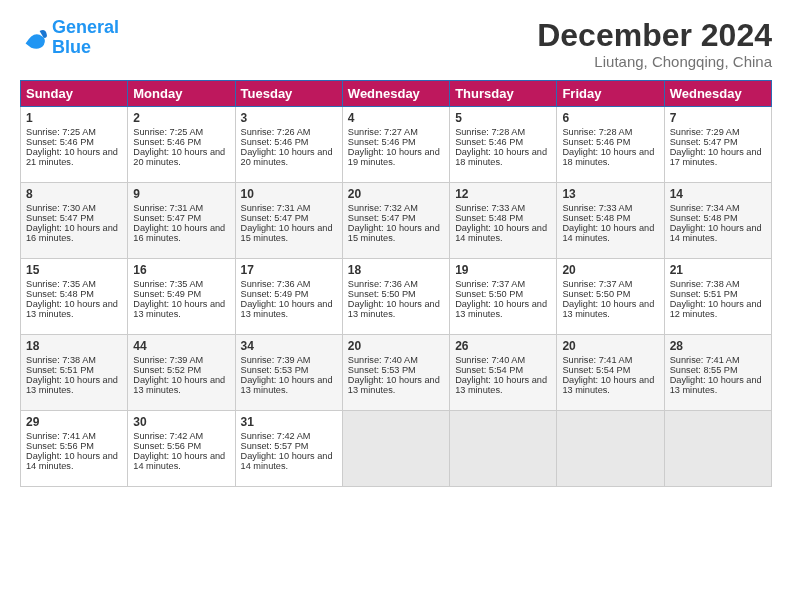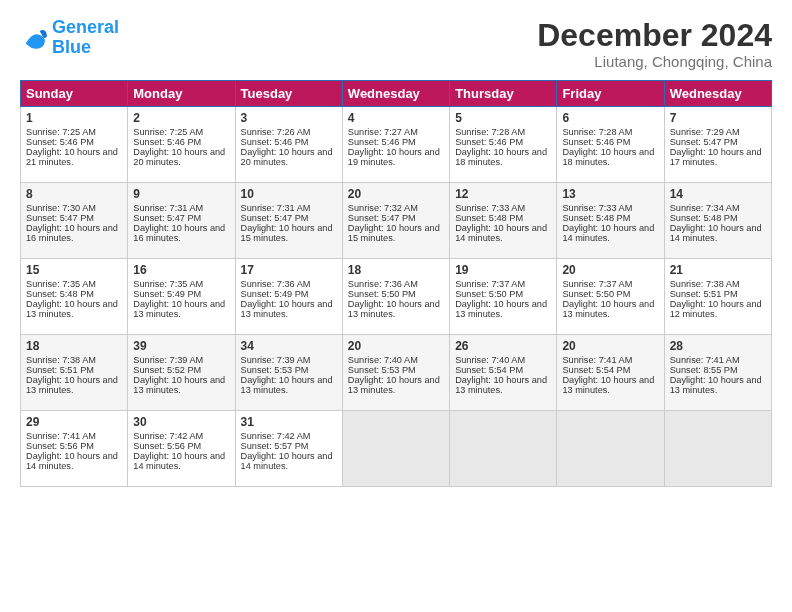--- a/index.html
+++ b/index.html
@@ -146,21 +146,21 @@
           <td><span class="day-num">15</span><span>Sunrise: 7:35 AM</span><br><span>Sunset: 5:48 PM</span><br><span>Daylight: 10 hours and 13 minutes.</span></td>
           <td><span class="day-num">16</span><span>Sunrise: 7:35 AM</span><br><span>Sunset: 5:49 PM</span><br><span>Daylight: 10 hours and 13 minutes.</span></td>
           <td><span class="day-num">17</span><span>Sunrise: 7:36 AM</span><br><span>Sunset: 5:49 PM</span><br><span>Daylight: 10 hours and 13 minutes.</span></td>
           <td><span class="day-num">18</span><span>Sunrise: 7:36 AM</span><br><span>Sunset: 5:50 PM</span><br><span>Daylight: 10 hours and 13 minutes.</span></td>
           <td><span class="day-num">19</span><span>Sunrise: 7:37 AM</span><br><span>Sunset: 5:50 PM</span><br><span>Daylight: 10 hours and 13 minutes.</span></td>
           <td><span class="day-num">20</span><span>Sunrise: 7:37 AM</span><br><span>Sunset: 5:50 PM</span><br><span>Daylight: 10 hours and 13 minutes.</span></td>
           <td><span class="day-num">21</span><span>Sunrise: 7:38 AM</span><br><span>Sunset: 5:51 PM</span><br><span>Daylight: 10 hours and 12 minutes.</span></td>
         </tr>
         <tr>
           <td><span class="day-num">18</span><span>Sunrise: 7:38 AM</span><br><span>Sunset: 5:51 PM</span><br><span>Daylight: 10 hours and 13 minutes.</span></td>
-          <td><span class="day-num">39</span><span>Sunrise: 7:39 AM</span><br><span>Sunset: 5:52 PM</span><br><span>Daylight: 10 hours and 13 minutes.</span></td>
+          <td><span class="day-num">44</span><span>Sunrise: 7:39 AM</span><br><span>Sunset: 5:52 PM</span><br><span>Daylight: 10 hours and 13 minutes.</span></td>
           <td><span class="day-num">34</span><span>Sunrise: 7:39 AM</span><br><span>Sunset: 5:53 PM</span><br><span>Daylight: 10 hours and 13 minutes.</span></td>
           <td><span class="day-num">20</span><span>Sunrise: 7:40 AM</span><br><span>Sunset: 5:53 PM</span><br><span>Daylight: 10 hours and 13 minutes.</span></td>
           <td><span class="day-num">26</span><span>Sunrise: 7:40 AM</span><br><span>Sunset: 5:54 PM</span><br><span>Daylight: 10 hours and 13 minutes.</span></td>
           <td><span class="day-num">20</span><span>Sunrise: 7:41 AM</span><br><span>Sunset: 5:54 PM</span><br><span>Daylight: 10 hours and 13 minutes.</span></td>
           <td><span class="day-num">28</span><span>Sunrise: 7:41 AM</span><br><span>Sunset: 8:55 PM</span><br><span>Daylight: 10 hours and 13 minutes.</span></td>
         </tr>
         <tr>
           <td><span class="day-num">29</span><span>Sunrise: 7:41 AM</span><br><span>Sunset: 5:56 PM</span><br><span>Daylight: 10 hours and 14 minutes.</span></td>
           <td><span class="day-num">30</span><span>Sunrise: 7:42 AM</span><br><span>Sunset: 5:56 PM</span><br><span>Daylight: 10 hours and 14 minutes.</span></td>
           <td><span class="day-num">31</span><span>Sunrise: 7:42 AM</span><br><span>Sunset: 5:57 PM</span><br><span>Daylight: 10 hours and 14 minutes.</span></td>

